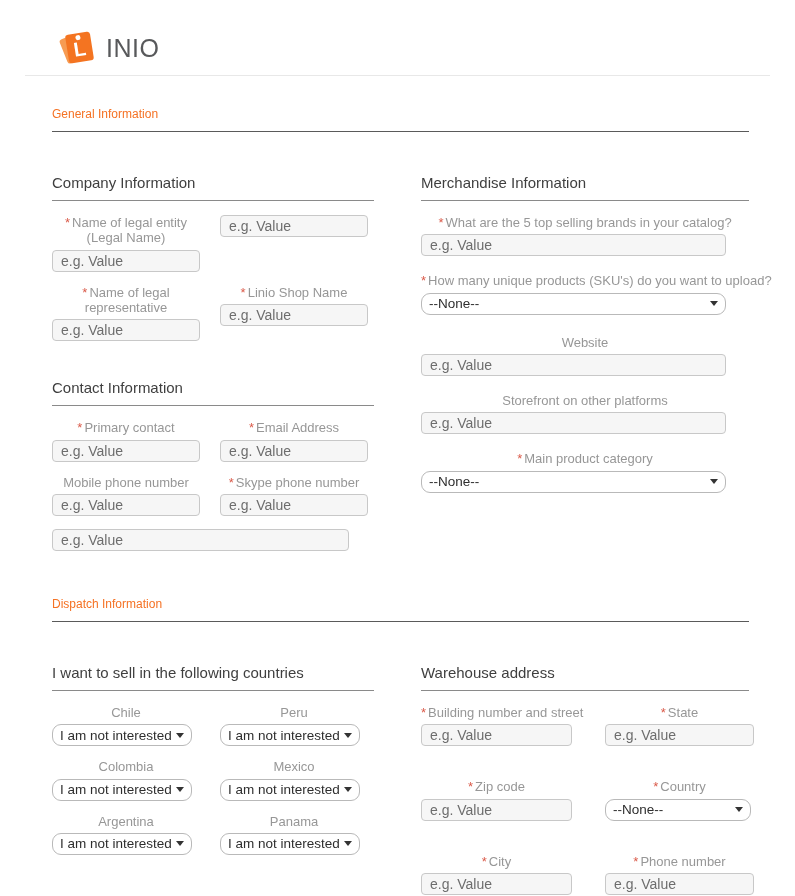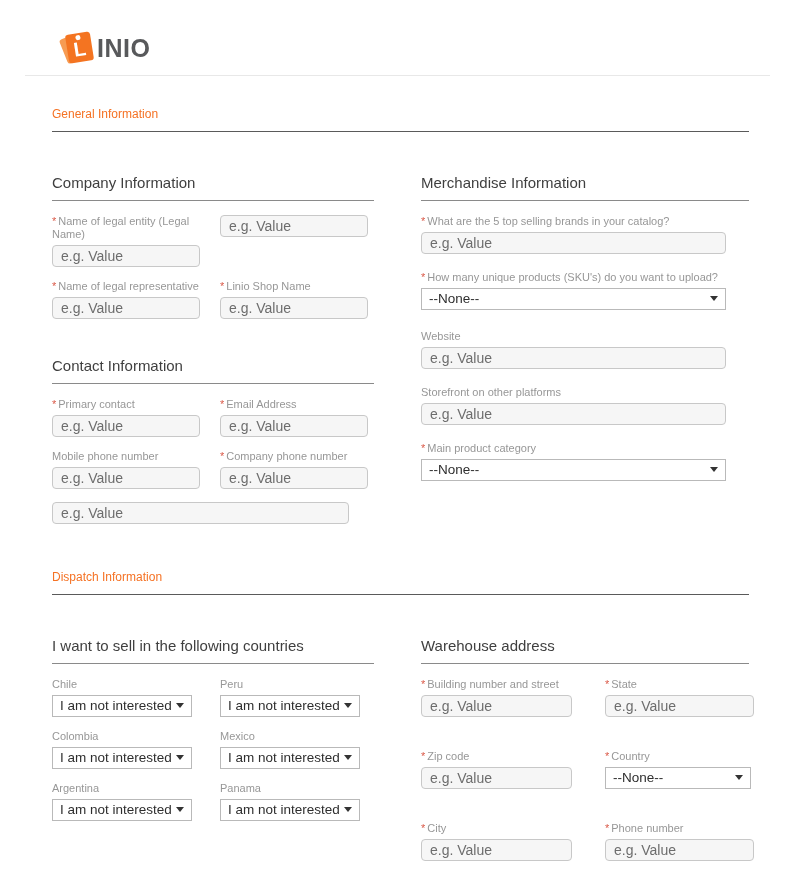--- a/index.html
+++ b/index.html
@@ -19,21 +19,21 @@
   .logo-tag {
     position:absolute; left:4px; top:3px; width:25px; height:29px;
     background:#f47421; border-radius:3px; transform:rotate(-9deg);
     display:flex; align-items:center; justify-content:center;
   }
   .logo-tag-hole {
     position:absolute; top:2px; left:50%; margin-left:-3px;
     width:5px; height:5px; background:#fff; border-radius:50%;
   }
   .logo-tag-letter { color:#fff; font-weight:bold; font-size:20px; line-height:1; margin-top:3px; }
-  .logo-wordmark { color:#58595b; font-weight:bold; font-size:25px; letter-spacing:0.5px; line-height:1; margin-left:2px; }
+  .logo-wordmark { color:#58595b; font-weight:normal; font-size:25px; letter-spacing:0.5px; line-height:1; margin-left:11px; }
   .header-rule { border:0; border-top:1px solid #e8e8e8; margin:9px 25px 0 25px; }
 
   
   main { padding:0 46px 26px 52px; }
   .section { margin-top:31px; }
   .section + .section { margin-top:46px; }
   .section-title {
     color:#f57224; font-size:12px; font-weight:normal; margin:0;
     padding-bottom:10px; border-bottom:1px solid #5a5a5a;
   }
@@ -44,38 +44,38 @@
     font-size:15px; font-weight:normal; color:#3f3f3f; margin:0 0 14px 0;
     padding-bottom:9px; border-bottom:1px solid #8a8a8a;
   }
   .subsection + .subsection { margin-top:38px; }
 
   .grid2 { display:grid; grid-template-columns:148px 148px; column-gap:20px; row-gap:13px; align-items:start; }
   .grid2.countries { }
   .grid2.warehouse { grid-template-columns:151px 149px; column-gap:21px; row-gap:16px;gap:33px; }
 
   .f-label {
-    display:block; font-size:11px; color:#979797; line-height:1.18; margin-bottom:4px;
+    display:block; font-size:13px; color:#979797; line-height:1.18; margin-bottom:4px;text-align:center;
   }
   .f-label.nw { white-space:nowrap; }
   .req { color:#da5a49; margin-right:2px; }
 
   input.txt {
     box-sizing:border-box; width:100%; height:22px;
     background:#f6f6f6; border:1px solid #c8c8c8; border-radius:4px;
     padding:0 8px; font-size:14px; color:#555;
     font-family:"Liberation Sans","DejaVu Sans",sans-serif;
   }
   input.txt::placeholder { color:#6d6d6d; opacity:1; }
   .span2 { grid-column:1 / -1; }
   .span2 input.txt { width:297px; }
 
   .sel {
     box-sizing:border-box; height:22px; background:#fff;
-    border:1px solid #b9b9b9; border-radius:0;
+    border:1px solid #b9b9b9; border-radius:9px;
     display:flex; align-items:center; justify-content:space-between;
     padding:0 7px 0 7px; cursor:default; overflow:hidden;
   }
   .sel-val { font-size:13.5px; color:#2e2e2e; white-space:nowrap; overflow:hidden; }
   .caret {
     flex:0 0 auto; margin-left:4px; width:0; height:0;
     border-left:4px solid transparent; border-right:4px solid transparent;
     border-top:5px solid #333;
   }
   .sel.small { width:140px; }
@@ -140,21 +140,21 @@
             </div>
             <div class="field">
               <label class="f-label nw"><span class="req">*</span><span>Email Address</span></label>
               <input class="txt" type="text" placeholder="e.g. Value" style="">
             </div>
             <div class="field">
               <label class="f-label nw"><span>Mobile phone number</span></label>
               <input class="txt" type="text" placeholder="e.g. Value" style="">
             </div>
             <div class="field">
-              <label class="f-label nw"><span class="req">*</span><span>Company phone number</span></label>
+              <label class="f-label nw"><span class="req">*</span><span>Skype phone number</span></label>
               <input class="txt" type="text" placeholder="e.g. Value" style="">
             </div>
             <div class="field span2">
               <input class="txt" type="text" placeholder="e.g. Value" style="">
             </div>
           </div>
         </div>
       </div>
 
       <div class="col-right">

